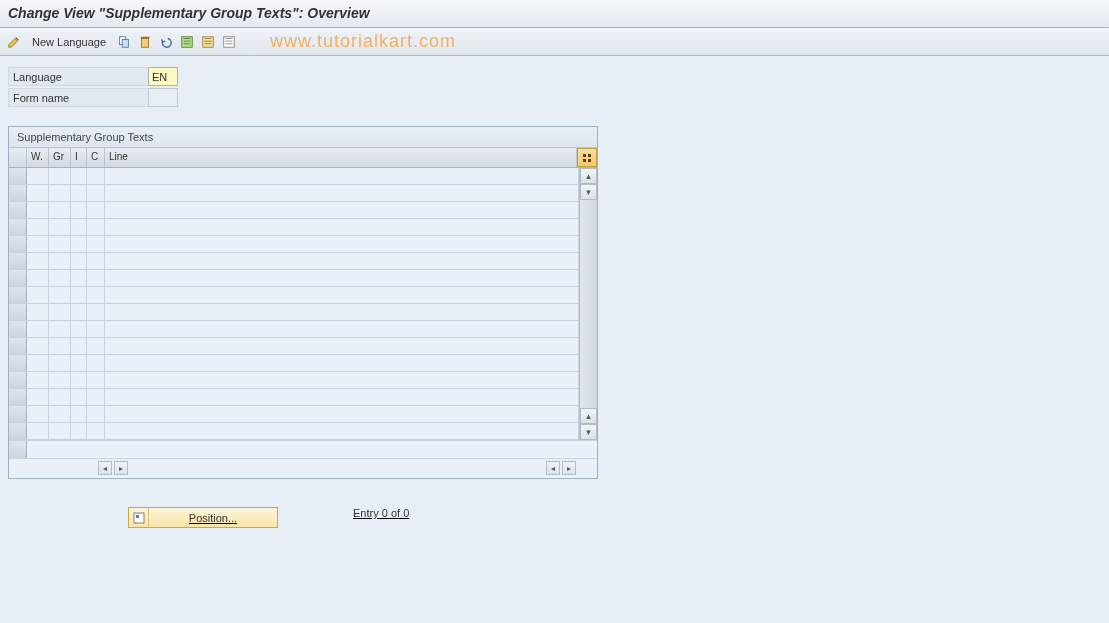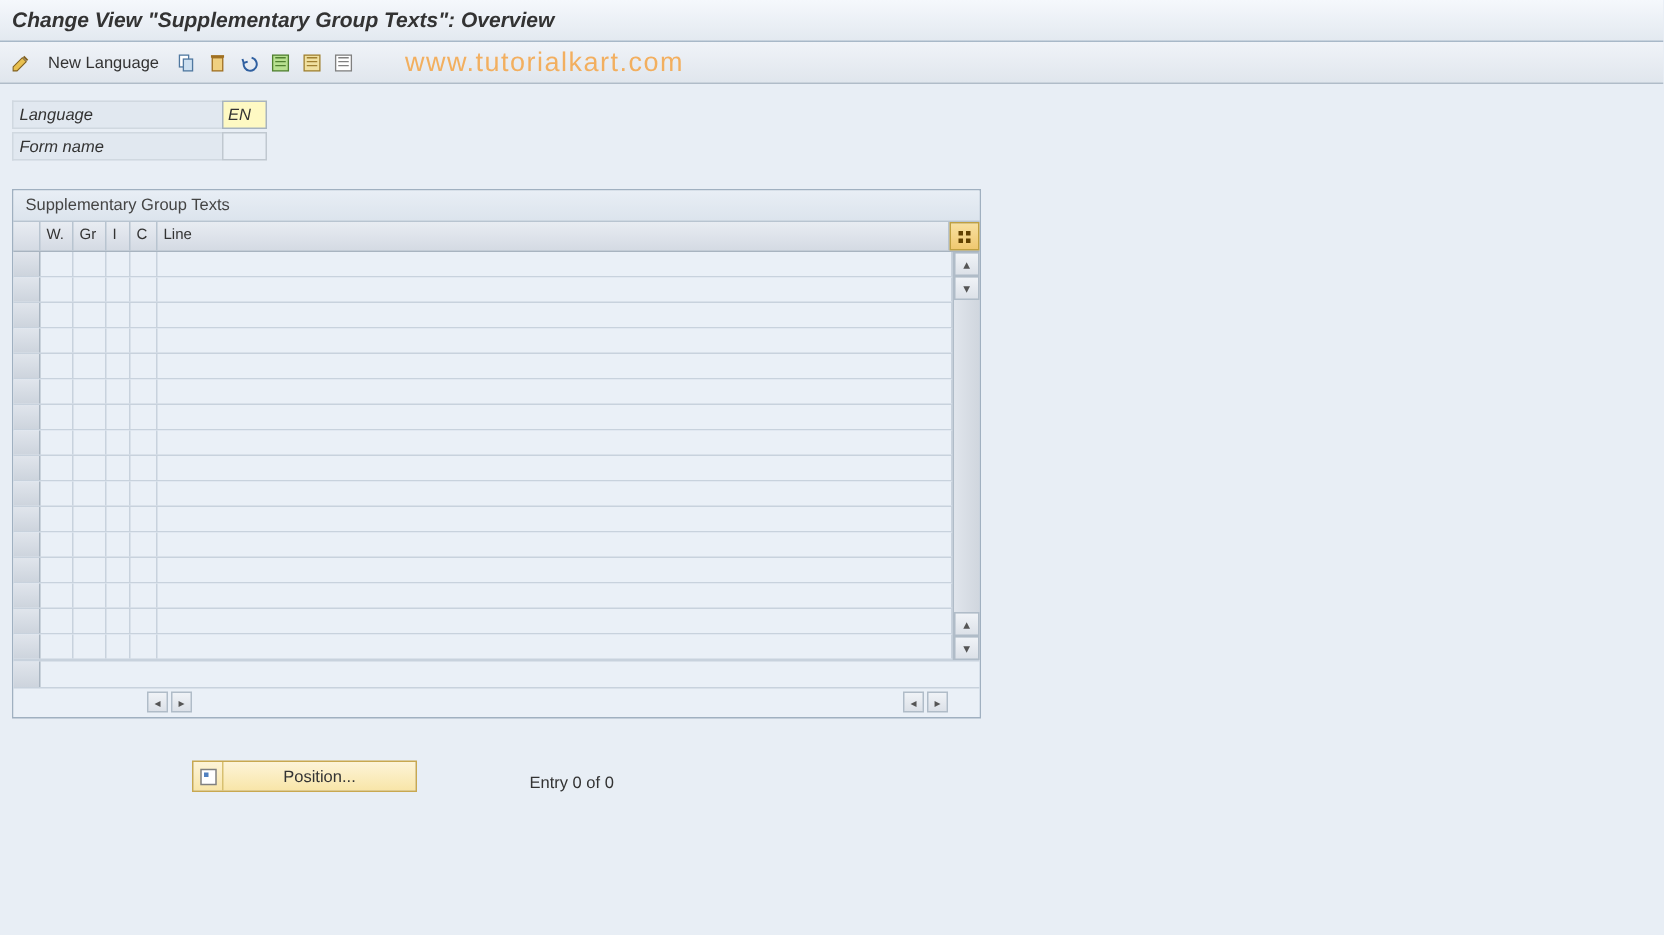--- a/index.html
+++ b/index.html
@@ -7,27 +7,27 @@
     
     .title-bar { background: linear-gradient(#f5f8fc, #e3e9f0); border-bottom: 1px solid #a8b8c8; height: 28px; padding: 5px 8px; }
     .title-text { font-size: 14px; font-style: italic; font-weight: bold; color: #333; }
     
     .toolbar { background: linear-gradient(#f0f3f8, #e0e6ed); border-bottom: 1px solid #b0bcc8; height: 28px; display: flex; align-items: center; padding: 0 5px; gap: 3px; position: relative; }
     .tb-icon { width: 18px; height: 18px; display: inline-flex; align-items: center; justify-content: center; cursor: pointer; border: 1px solid transparent; }
     .tb-icon svg { width: 14px; height: 14px; }
     .new-entries { padding: 0 6px; height: 20px; display: flex; align-items: center; cursor: pointer; font-size: 11px; color: #333; }
     .watermark { position: absolute; left: 270px; color: #f4a950; font-size: 18px; font-weight: normal; letter-spacing: 1px; opacity: 0.9; }
     
-    .form-area { padding: 10px 8px; font-style: italic; }
+    .form-area { padding: 10px 8px; }
     .form-row { display: flex; align-items: center; height: 21px; }
     .form-label { width: 140px; color: #333; padding-left: 4px; background: #e1e8f0; border: 1px solid #d0d8e0; border-right: none; height: 19px; display: flex; align-items: center; }
     .form-field { width: 30px; height: 19px; background: #fef9c3; border: 1px solid #a8b4c0; padding: 0 3px; display: flex; align-items: center; font-size: 11px; color: #333; }
     .form-field.empty { background: #e8eef5; border: 1px solid #c0c8d0; }
     
-    .grid-panel { margin: 8px 8px 5px 8px; width: 646px; border: 1px solid #a0b0c0; background: #eaf0f7; }
+    .grid-panel { margin: 8px 8px 5px 8px; width: 590px; border: 1px solid #a0b0c0; background: #eaf0f7; }
     .grid-title { background: linear-gradient(#e8eef5, #dce4ed); border-bottom: 1px solid #b8c4d0; padding: 4px 8px; color: #444; font-size: 11px; }
     
     .grid-header { display: flex; background: linear-gradient(#e8ecf2, #d4dae3); border-bottom: 1px solid #a8b4c0; height: 20px; position: relative; }
     .grid-header-cell { border-right: 1px solid #b8c4d0; padding: 3px 4px; color: #333; font-size: 10px; overflow: hidden; }
     .gh-sel { width: 18px; }
     .gh-w { width: 22px; }
     .gh-gr { width: 22px; }
     .gh-i { width: 16px; }
     .gh-c { width: 18px; }
     .gh-line { flex: 1; }
@@ -50,21 +50,21 @@
     
     .grid-footer-scroll { display: flex; height: 20px; background: #eaf0f7; border-top: 1px solid #c8d2dd; padding-top: 2px; }
     .fs-spacer { width: 88px; }
     .fs-btn { width: 14px; height: 14px; background: linear-gradient(#f0f3f7, #dce1e8); border: 1px solid #b0bcc8; display:flex; align-items:center; justify-content:center; font-size: 8px; color: #555; cursor: pointer; margin: 0 1px; }
     .fs-track { flex: 1; }
     .fs-end { width: 20px; }
     
     .grid-last-row { height: 18px; background: #eaf0f7; border-top: 1px solid #c8d2dd; display: flex; align-items: center; }
     .grid-last-row .gc-sel { height: 100%; }
     
-    .status-area { margin-top: 28px; padding: 0 8px; display: flex; align-items: flex-end; }
+    .status-area { margin-top: 28px; padding: 0 8px; display: flex; align-items: flex-start; text-decoration: underline; }
     .position-btn { margin-left: 120px; width: 150px; height: 21px; background: linear-gradient(#fdf4d8, #f8e5a8); border: 1px solid #c8a850; display: flex; align-items: center; cursor: pointer; }
     .position-btn-icon { width: 20px; height: 100%; border-right: 1px solid #d8c070; display: flex; align-items: center; justify-content: center; }
     .position-btn-text { flex: 1; text-align: center; font-size: 11px; color: #333; }
     .entry-status { margin-left: 75px; color: #333; font-size: 11px; }
   </style>
 </head>
 <body>
 
 <div class="title-bar">
   <span class="title-text">Change View "Supplementary Group Texts": Overview</span>

